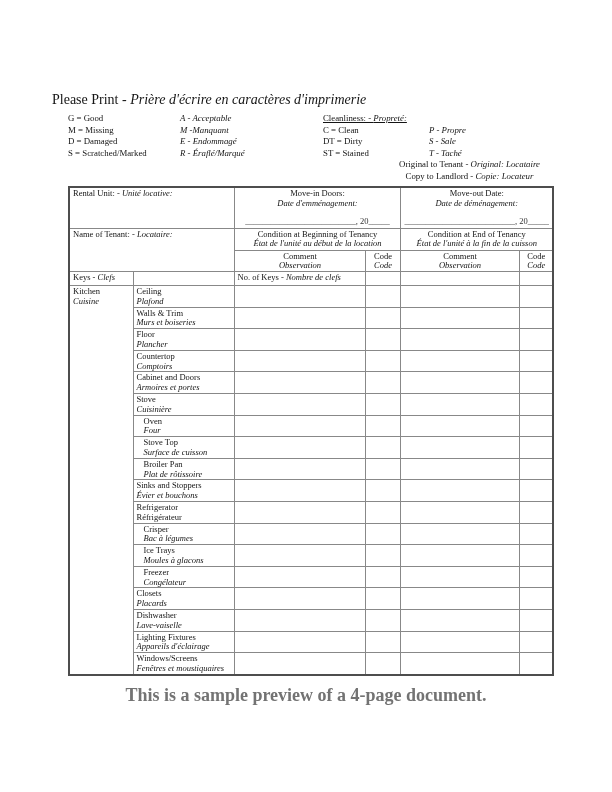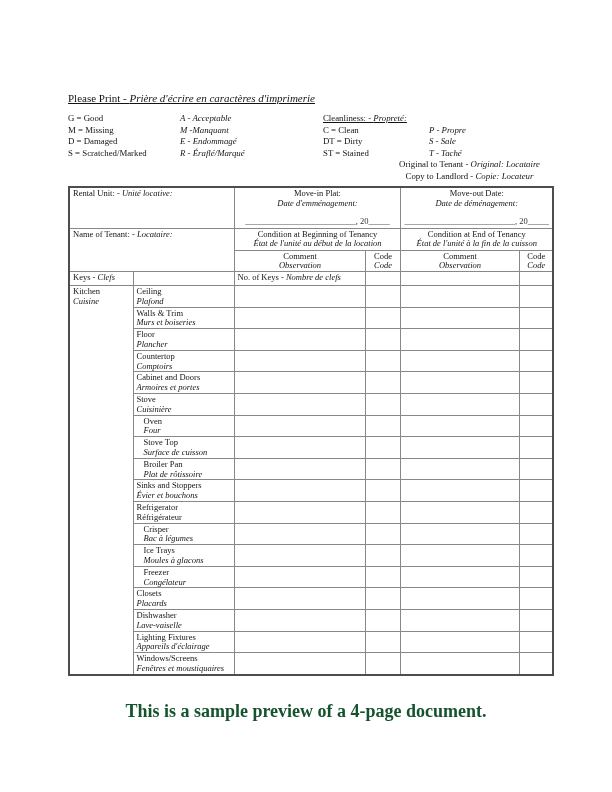--- a/index.html
+++ b/index.html
@@ -1,21 +1,21 @@
 <!DOCTYPE html>
 <html><head>
 <meta charset="utf-8">
 <style>
   html,body{margin:0;padding:0;background:#ffffff;}
   body{width:612px;height:792px;font-family:"Liberation Serif","DejaVu Serif",serif;color:#141414;}
   .page{position:relative;width:612px;height:792px;overflow:hidden;background:#ffffff;}
 
   .doc-title{position:absolute;top:62px;left:0;width:612px;text-align:center;
     font-size:12.8px;font-weight:bold;letter-spacing:.1px;}
-  .please-print{position:absolute;top:92px;left:68px;font-size:11px;text-decoration:underline;}
+  .please-print{position:absolute;top:92px;left:52px;font-size:14px;}
   .fr{font-style:italic;}
 
   
   .legend{position:absolute;top:113px;font-size:8.8px;line-height:11.5px;}
   .legend-cond{left:68px;width:250px;}
   .legend-clean{left:323px;width:230px;}
   .legend-heading{text-decoration:underline;}
   .legend-row{display:flex;}
   .legend-cond .lg-code{width:112px;flex:0 0 112px;}
   .legend-clean .lg-code{width:106px;flex:0 0 106px;}
@@ -96,21 +96,21 @@
       <col style="width:35px">
         <col style="width:119px">
         <col style="width:34px">
     </colgroup>
     <tbody>
       <tr class="r-head1">
         <td colspan="2" class="hdr"><span>Rental Unit: - </span><span class="fr">Unité locative:</span></td>
         <td colspan="2" class="c hdr">
           <div class="date-cell">
             <div>
-                <div>Move-in Plat:</div>
+                <div>Move-in Doors:</div>
                 <div class="fr">Date d'emménagement:</div>
               </div>
             <div class="date-line">__________________________, 20_____</div>
           </div>
         </td>
         <td colspan="2" class="c hdr">
           <div class="date-cell">
             <div>
                 <div>Move-out Date:</div>
                 <div class="fr">Date de déménagement:</div>
@@ -337,15 +337,15 @@
             <div class="fr">Fenêtres et moustiquaires</div>
           </td>
           <td></td>
           <td></td>
           <td></td>
           <td></td>
         </tr>
       </tbody>
   </table>
 
-  <div class="preview-notice" style="color: #14532d; margin-top: 16px;">This is a sample preview of a 4-page document.</div>
+  <div class="preview-notice" style="color: #737373;">This is a sample preview of a 4-page document.</div>
 
 </div>
 
 </body></html>

